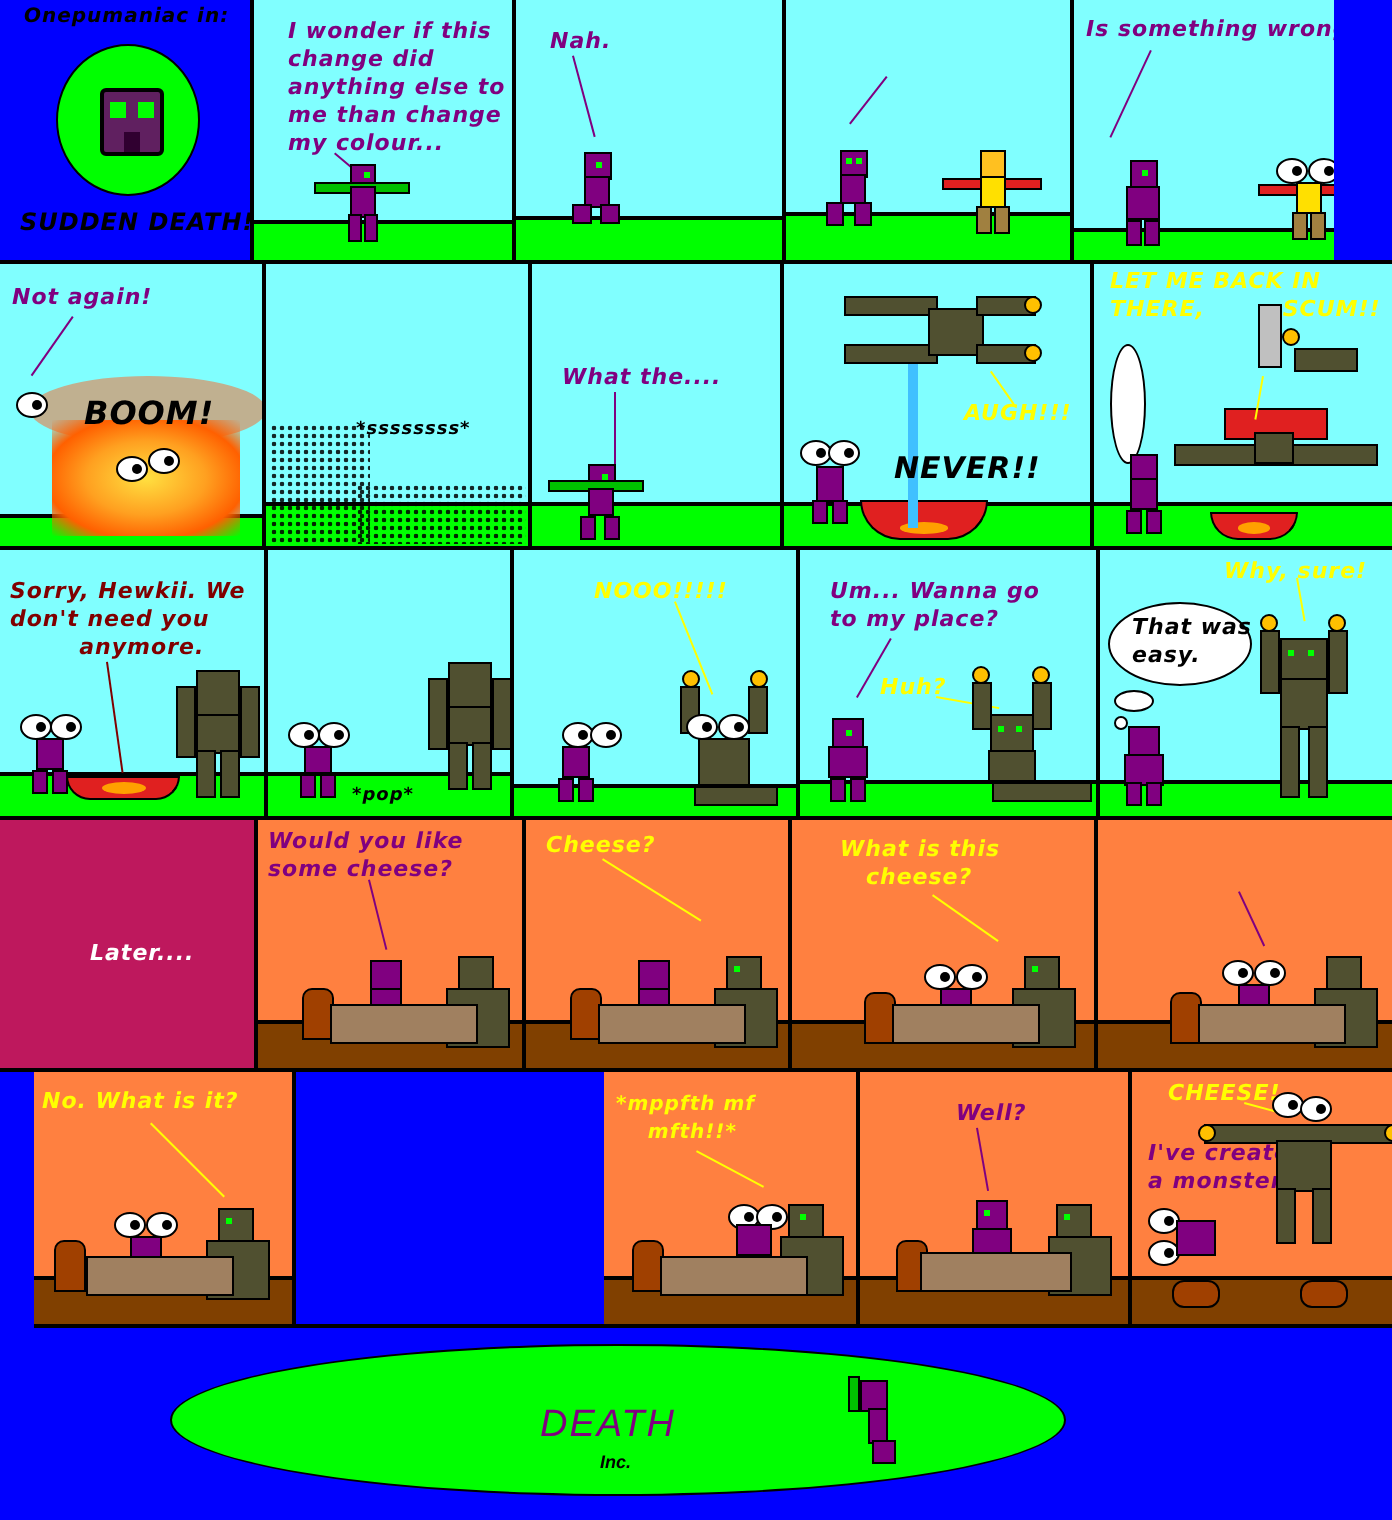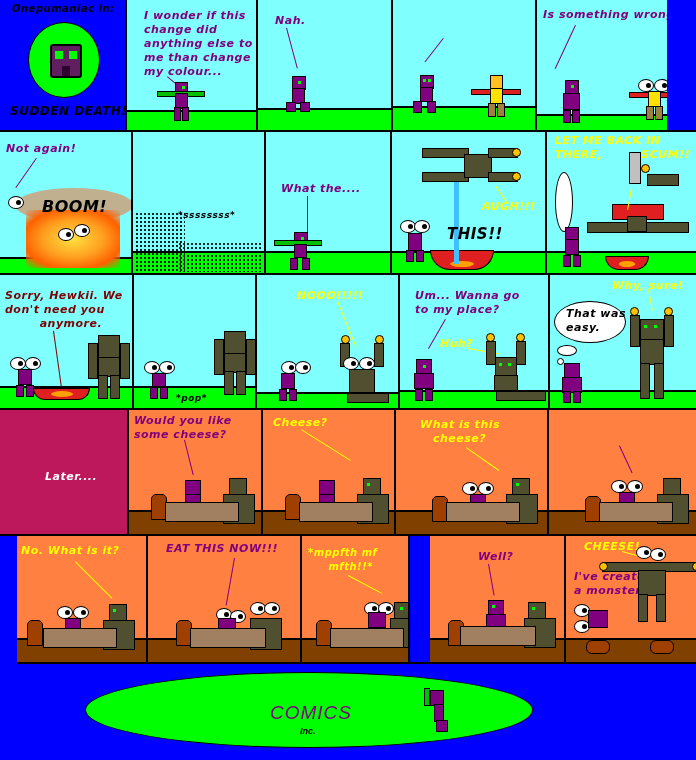--- a/index.html
+++ b/index.html
@@ -181,21 +181,21 @@
       <div class="limb" style="left:4px;top:2px;width:45px;height:8px;"></div>
       <div class="limb" style="left:4px;top:26px;width:45px;height:8px;"></div>
       <div class="body" style="left:46px;top:8px;width:26px;height:22px;"></div>
       <div class="limb" style="left:70px;top:2px;width:28px;height:8px;"></div>
       <div class="limb" style="left:70px;top:26px;width:28px;height:8px;"></div>
       <div class="knob" style="left:94px;top:2px;"></div>
       <div class="knob" style="left:94px;top:26px;"></div>
     </div>
     <div class="txt yellow" style="left:90px;top:68px;">AUGH!!!</div>
     <div class="tail" style="left:103px;top:54px;height:20px;background:#ffff00;transform:rotate(-35deg);"></div>
-    <div class="txt black" style="left:55px;top:93px;font-size:15px;line-height:18px;">THIS!!</div>
+    <div class="txt black" style="left:55px;top:93px;font-size:15px;line-height:18px;">NEVER!!</div>
     <div class="bot" style="left:8px;top:88px;width:30px;height:44px;">
       <div class="googly" style="left:0;top:0;"></div>
       <div class="googly" style="left:14px;top:0;"></div>
       <div class="body" style="left:8px;top:13px;width:12px;height:16px;"></div>
       <div class="leg" style="left:6px;top:30px;width:6px;height:10px;"></div>
       <div class="leg" style="left:16px;top:30px;width:6px;height:10px;"></div>
     </div>
   </div>
 
   <div class="panel sky" style="left:547px;width:149px;border-right:none;">
@@ -434,39 +434,22 @@
       <div class="body" style="left:8px;top:12px;width:14px;height:10px;"></div>
     </div>
     <div class="big" style="left:84px;top:68px;width:36px;height:48px;">
       <div class="head" style="left:8px;top:0;width:16px;height:16px;"></div>
       <div class="eye" style="left:12px;top:5px;"></div>
       <div class="body" style="left:2px;top:16px;width:30px;height:28px;"></div>
     </div>
     <div class="table" style="left:26px;top:92px;width:72px;height:18px;"></div>
   </div>
 
-  <div class="panel room" style="left:131px;width:154px;">
-    <div class="floor" style="height:22px;"></div>
-    <div class="txt purple" style="left:18px;top:6px;">EAT THIS NOW!!!</div>
-    <div class="tail" style="left:86px;top:22px;height:48px;background:#800080;transform:rotate(10deg);"></div>
-    <div class="chair" style="left:28px;top:84px;width:14px;height:24px;"></div>
-    <div class="bot" style="left:62px;top:68px;width:34px;height:26px;">
-      <div class="googly" style="left:6px;top:4px;"></div>
-      <div class="googly" style="left:20px;top:6px;"></div>
-      <div class="body" style="left:8px;top:14px;width:16px;height:12px;"></div>
-    </div>
-    <div class="big" style="left:98px;top:64px;width:40px;height:52px;">
-      <div class="googly" style="left:4px;top:2px;"></div>
-      <div class="googly" style="left:18px;top:2px;"></div>
-      <div class="body" style="left:4px;top:18px;width:30px;height:30px;"></div>
-    </div>
-    <div class="table" style="left:42px;top:92px;width:74px;height:18px;"></div>
-  </div>
-
-  <div class="panel room" style="left:285px;width:108px;text-align:center;">
+
+  <div class="panel room" style="left:285px;width:128px;">
     <div class="floor" style="height:22px;"></div>
     <div class="txt yellow" style="left:6px;top:10px;font-size:10px;">*mppfth mf
     mfth!!*</div>
     <div class="tail" style="left:46px;top:40px;height:38px;background:#ffff00;transform:rotate(-62deg);"></div>
     <div class="chair" style="left:14px;top:84px;width:14px;height:24px;"></div>
     <div class="bot" style="left:60px;top:64px;width:34px;height:26px;">
       <div class="googly" style="left:2px;top:2px;"></div>
       <div class="googly" style="left:16px;top:2px;"></div>
       <div class="body" style="left:6px;top:12px;width:16px;height:14px;"></div>
     </div>
@@ -518,21 +501,21 @@
       <div class="limb" style="left:54px;top:52px;width:8px;height:26px;"></div>
     </div>
     <div class="chair" style="left:20px;top:104px;width:22px;height:12px;border-radius:6px;"></div>
     <div class="chair" style="left:84px;top:104px;width:22px;height:12px;border-radius:6px;"></div>
     <div class="table" style="left:130px;top:64px;width:20px;height:28px;"></div>
   </div>
 </div>
 
 <div style="position:absolute;left:0;top:664px;width:696px;height:96px;background:#0000ff;">
   <div style="position:absolute;left:85px;top:8px;width:446px;height:74px;border-radius:50%;background:#00ff00;border:1px solid #000;"></div>
-  <div style="position:absolute;left:270px;top:38px;font-family:'Liberation Sans',sans-serif;font-style:italic;font-size:19px;letter-spacing:1px;color:#800080;">COMICS</div>
+  <div style="position:absolute;left:270px;top:38px;font-family:'Liberation Sans',sans-serif;font-style:italic;font-size:19px;letter-spacing:1px;color:#800080;">DEATH</div>
   <div style="position:absolute;left:300px;top:62px;font-family:'Liberation Sans',sans-serif;font-style:italic;font-weight:bold;font-size:9px;color:#000;">Inc.</div>
   <div class="bot" style="left:424px;top:22px;width:30px;height:50px;">
     <div class="arm" style="left:0;top:2px;width:4px;height:16px;"></div>
     <div class="head" style="left:6px;top:4px;width:12px;height:14px;"></div>
     <div class="body" style="left:10px;top:18px;width:8px;height:16px;"></div>
     <div class="leg" style="left:12px;top:34px;width:10px;height:10px;"></div>
   </div>
 </div>
 
 </body></html>

